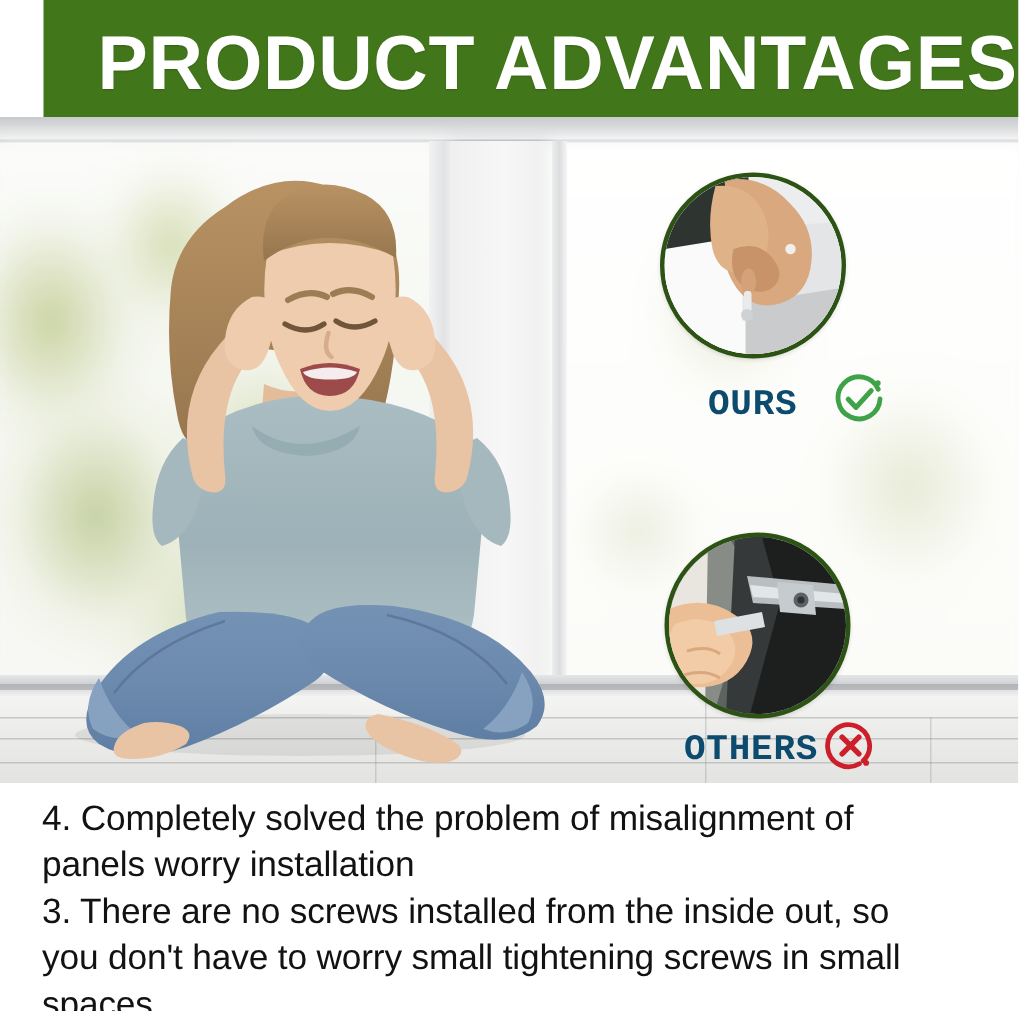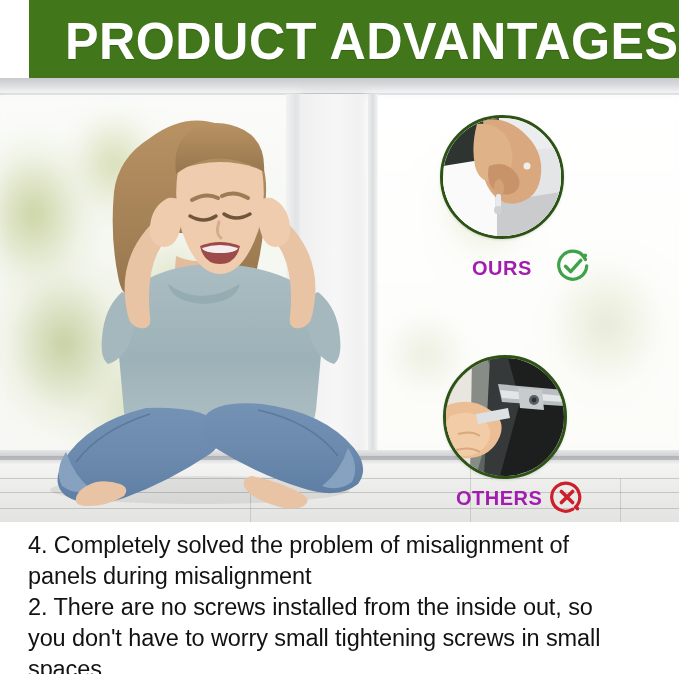--- a/index.html
+++ b/index.html
@@ -161,24 +161,24 @@
     border: 3px solid #2c5214;
     overflow: hidden;
     background: #f3f3f3;
     box-shadow: 0 1px 3px rgba(0,0,0,.12);
   }
   .badge-ours { left: 440px; top: 115px; width: 118px; height: 118px; }
   .badge-others { left: 443px; top: 355px; width: 118px; height: 118px; }
 
   .badge-label {
     position: absolute;
-    font-family: Liberation Sans, sans-serif;
+    font-family: Liberation Mono, monospace;
     font-weight: bold;
-    font-size: 20px;
-    color: #a21caf;
+    font-size: 24px;
+    color: #0c4a6e;
     letter-spacing: .5px;
     white-space: nowrap;
   }
   .label-ours { left: 472px; top: 257px; }
   .label-others { left: 456px; top: 487px; }
 
   .mark { position: absolute; }
   .mark-check { left: 556px; top: 249px; width: 34px; height: 34px; }
   .mark-x { left: 550px; top: 480px; width: 34px; height: 34px; }
 
@@ -343,20 +343,20 @@
   <div class="badge-label label-others">OTHERS</div>
   <svg class="mark mark-x" viewBox="0 0 34 34">
     <path d="M25.5 27.2 a14 14 0 1 0 -2.6 2.0" fill="none" stroke="#CC1F2A" stroke-width="3.2" stroke-linecap="round"></path>
     <circle cx="27.4" cy="28.6" r="1.9" fill="#CC1F2A"></circle>
     <path d="M11.4 11.4 l11.2 11.2 M22.6 11.4 l-11.2 11.2" fill="none" stroke="#CC1F2A" stroke-width="3.6" stroke-linecap="round"></path>
   </svg>
 
   <div class="copy">
     <div class="copy-inner">
       <div class="copy-line">4. Completely solved the problem of misalignment of</div>
-      <div class="copy-line">panels during misalignment</div>
-      <div class="copy-line">2. There are no screws installed from the inside out, so</div>
+      <div class="copy-line">panels worry installation</div>
+      <div class="copy-line">3. There are no screws installed from the inside out, so</div>
       <div class="copy-line">you don't have to worry small tightening screws in small</div>
       <div class="copy-line">spaces.</div>
     </div>
   </div>
 
 </div>
 
 </body></html>

